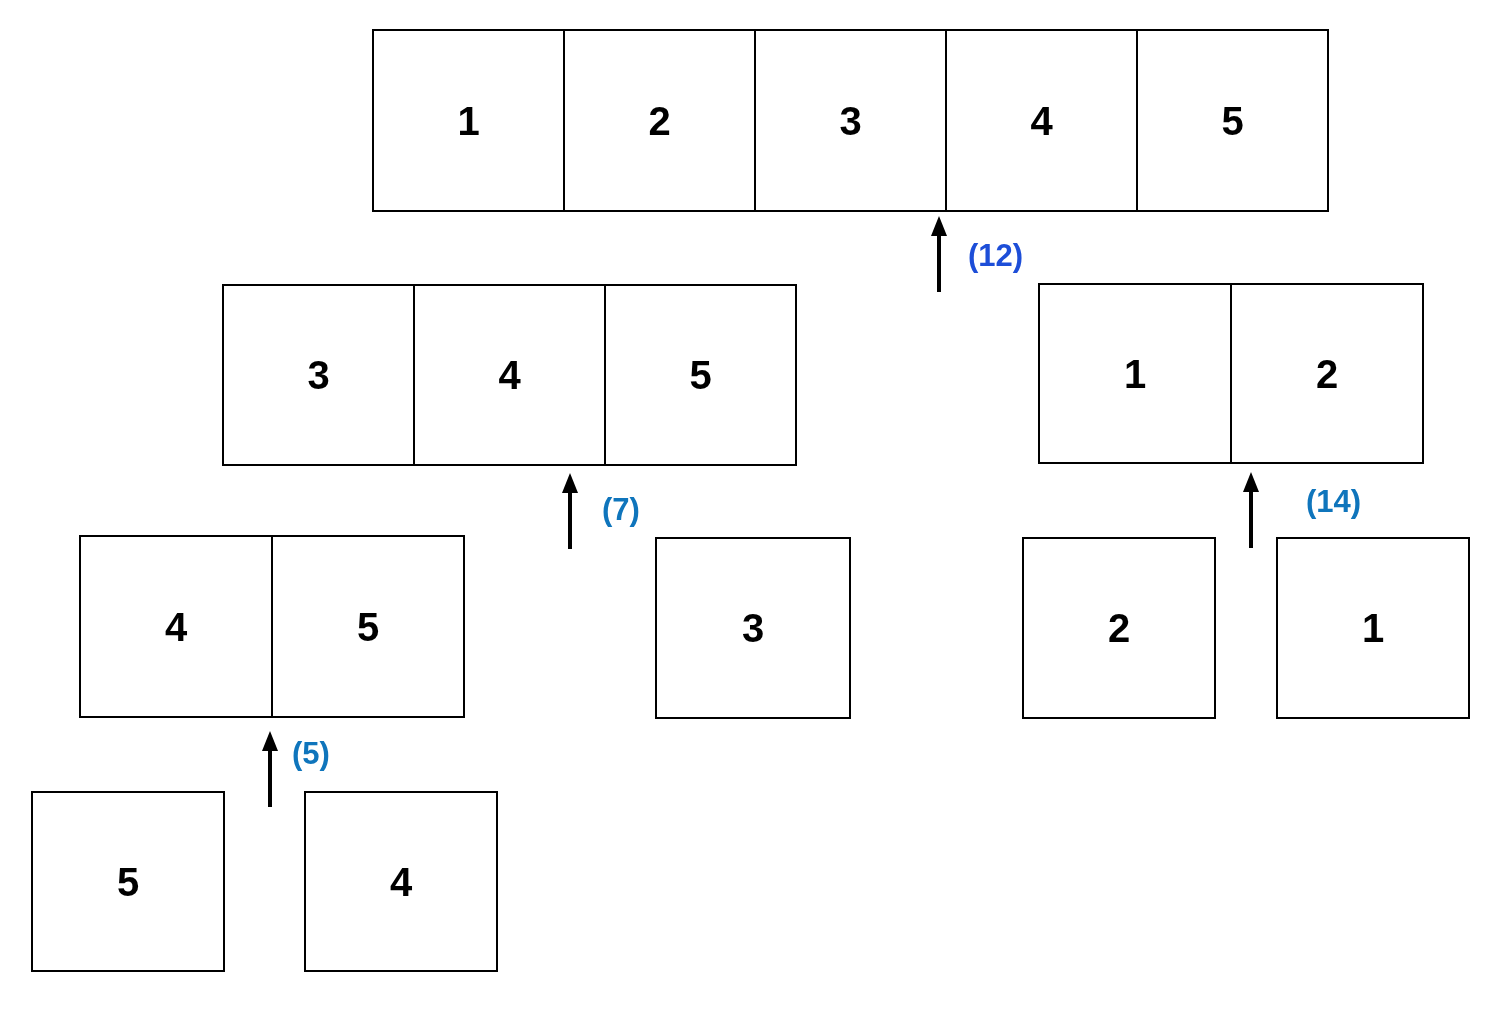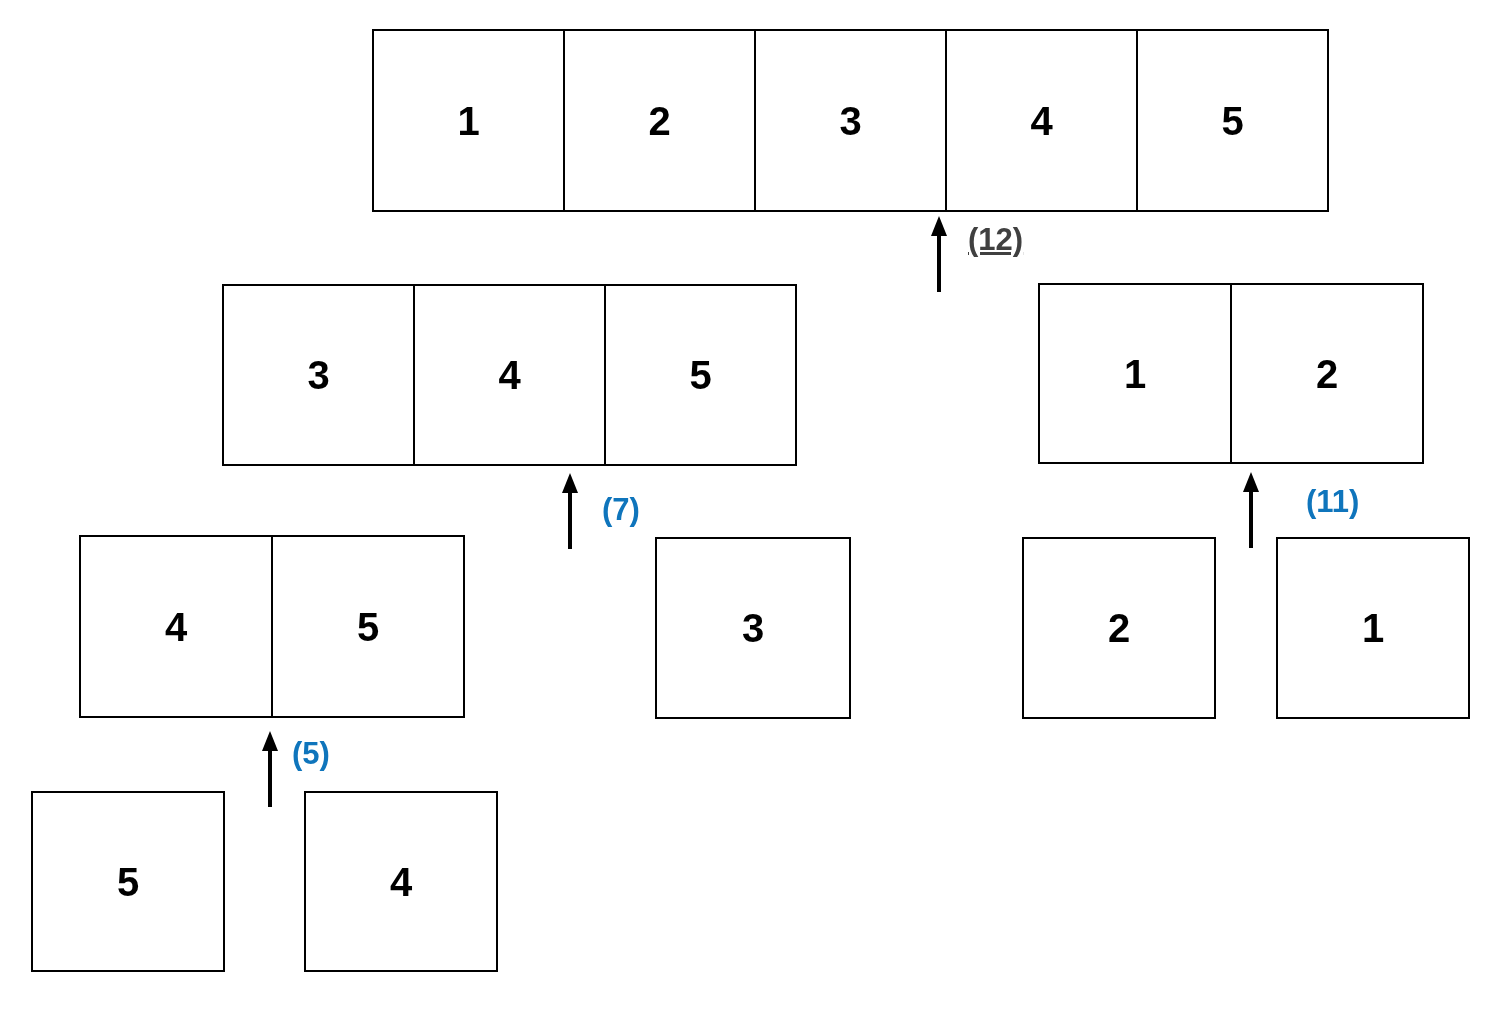--- a/index.html
+++ b/index.html
@@ -67,21 +67,21 @@
     <div class="cell" style="width:193px; height:183px;">4</div>
     <div class="cell" style="width:193px; height:183px;">5</div>
   </div>
 
   <div class="arrow" style="left:930px; top:214px;">
     <svg width="18" height="80" viewBox="0 0 18 80">
       <line x1="9" y1="78" x2="9" y2="16" stroke="#000000" stroke-width="4"></line>
       <polygon points="9,2 1,22 17,22" fill="#000000"></polygon>
     </svg>
   </div>
-  <div class="arrow-label" style="left:968px; top:224px; color:#404040;text-decoration:underline;">(12)</div>
+  <div class="arrow-label" style="left:968px; top:240px; color:#1d4ed8;">(12)</div>
 
   <div class="group" style="left:222px; top:284px;">
     <div class="cell" style="width:193px; height:182px;">3</div>
     <div class="cell" style="width:193px; height:182px;">4</div>
     <div class="cell" style="width:193px; height:182px;">5</div>
   </div>
 
   <div class="group" style="left:1038px; top:283px;">
     <div class="cell" style="width:194px; height:181px;">1</div>
     <div class="cell" style="width:194px; height:181px;">2</div>
@@ -94,21 +94,21 @@
     </svg>
   </div>
   <div class="arrow-label" style="left:602px; top:494px; color:#0f75bc;">(7)</div>
 
   <div class="arrow" style="left:1242px; top:470px;">
     <svg width="18" height="80" viewBox="0 0 18 80">
       <line x1="9" y1="78" x2="9" y2="16" stroke="#000000" stroke-width="4"></line>
       <polygon points="9,2 1,22 17,22" fill="#000000"></polygon>
     </svg>
   </div>
-  <div class="arrow-label" style="left:1306px; top:486px; color:#0f75bc;">(11)</div>
+  <div class="arrow-label" style="left:1306px; top:486px; color:#0f75bc;">(14)</div>
 
   <div class="group" style="left:79px; top:535px;">
     <div class="cell" style="width:194px; height:183px;">4</div>
     <div class="cell" style="width:194px; height:183px;">5</div>
   </div>
 
   <div class="group" style="left:655px; top:537px;">
     <div class="cell" style="width:196px; height:182px;">3</div>
   </div>
 

